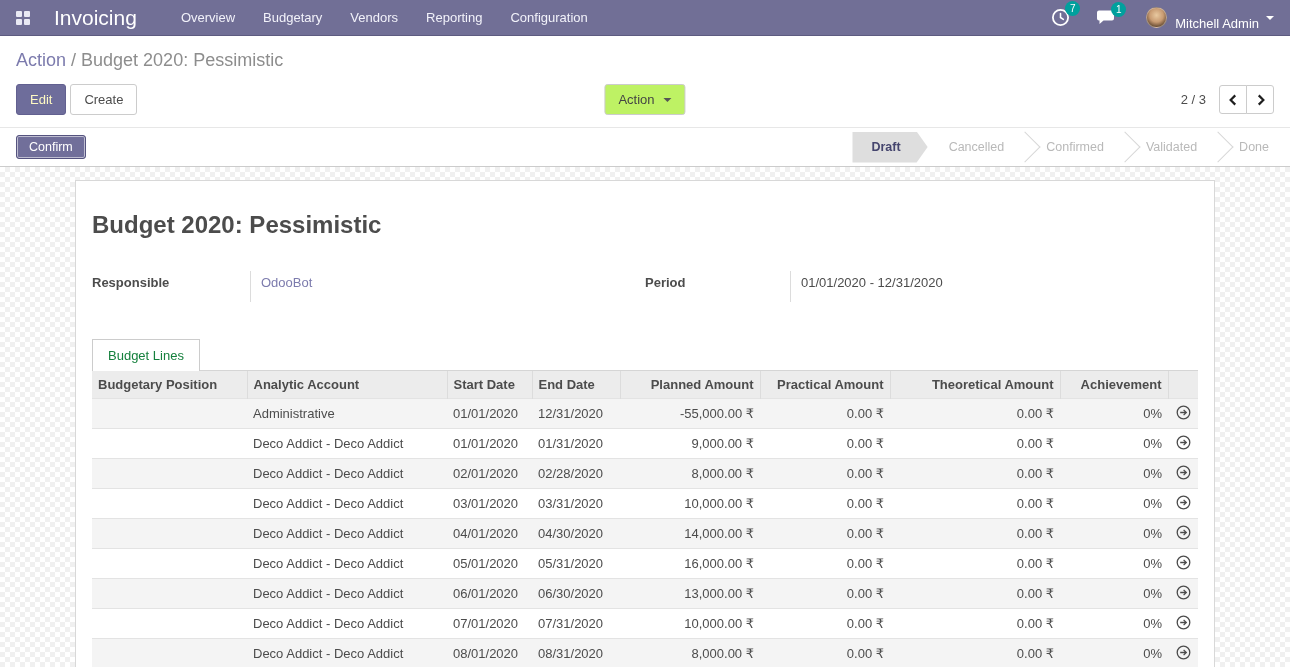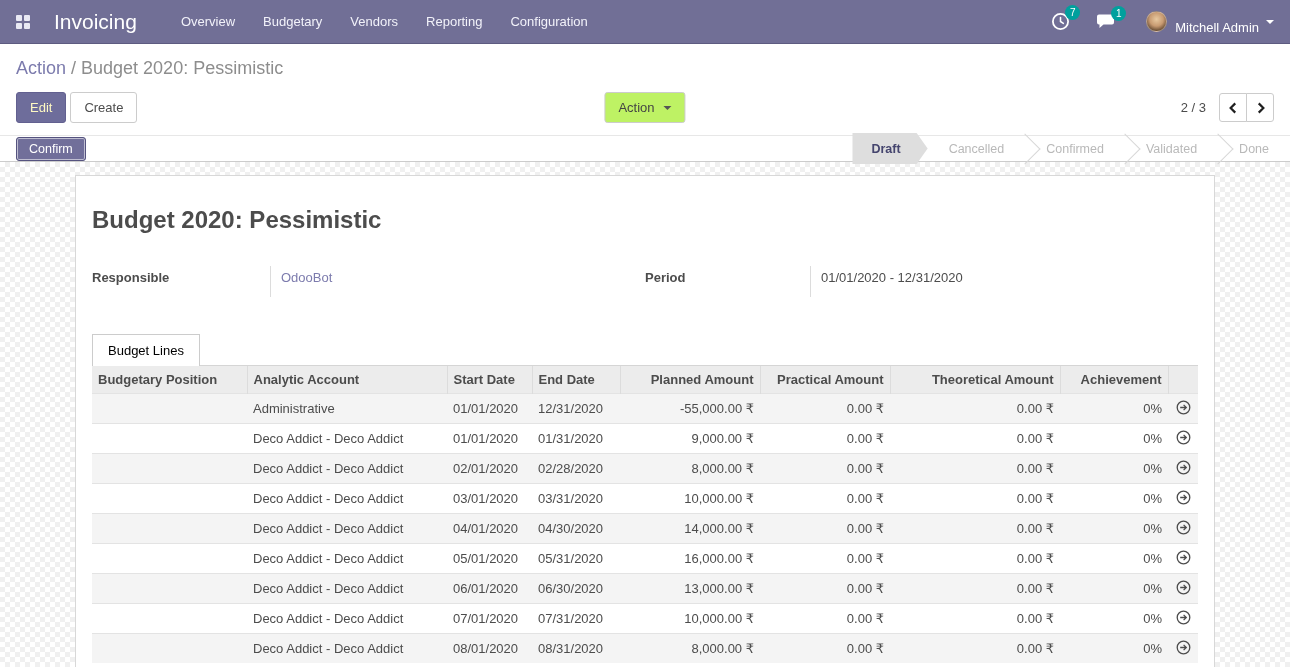--- a/index.html
+++ b/index.html
@@ -5,21 +5,21 @@
   * { box-sizing: border-box; }
   html,body { margin:0; padding:0; }
   body {
     width:1290px; height:667px; overflow:hidden;
     font-family:"Liberation Sans","DejaVu Sans",sans-serif;
     background:#fff; color:#4c4c4c;
   }
 
   
   .navbar {
-    height:44px; background:#716f96; border-bottom:1px solid #5d5b80;
+    height:36px; background:#716f96; border-bottom:1px solid #5d5b80;
     display:flex; align-items:center; color:#fff; padding-right:16px;
   }
   .apps-btn { width:46px; height:44px; display:flex; align-items:center; justify-content:center; cursor:pointer; }
   .apps-grid { display:grid; grid-template-columns:6px 6px; grid-gap:2px; }
   .apps-grid i { width:6px; height:6px; background:#e9e9f4; border-radius:1px; }
   .brand { font-size:21px; font-weight:400; margin:0 30px 0 8px; cursor:pointer; }
   .nav-menu { display:flex; height:44px; }
   .nav-item { padding:0 14px; line-height:44px; font-size:13px; color:#f2f2fa; cursor:pointer; white-space:nowrap; }
   .nav-right { margin-left:auto; display:flex; align-items:center; }
   .sys-icon { position:relative; margin-left:26px; cursor:pointer; display:flex; align-items:center; }
@@ -51,21 +51,21 @@
   .btn-action .caret { width:0; height:0; border-left:4px solid transparent; border-right:4px solid transparent; border-top:4px solid #555; margin-left:9px; }
   .pager { margin-left:auto; display:flex; align-items:center; }
   .pager-count { font-size:13px; color:#4c4c4c; margin-right:13px; }
   .pager-group { display:flex; }
   .pager-btn { width:28px; height:29px; background:#fff; border:1px solid #ccc; display:flex; align-items:center; justify-content:center; cursor:pointer; padding:0; }
   .pager-btn.prev { border-radius:3px 0 0 3px; }
   .pager-btn.next { border-radius:0 3px 3px 0; margin-left:-1px; }
 
   
   .statusbar {
-    height:27px; background:#fff; border-top:1px solid #e7e7e7; border-bottom:1px solid #ccc;
+    height:40px; background:#fff; border-top:1px solid #e7e7e7; border-bottom:1px solid #ccc;
     display:flex; align-items:center; padding-left:16px;
   }
   .btn-confirm {
     background:#716f9a; color:#fff; font-family:inherit; font-size:12.5px; padding:4px 12px;
     border:1px solid #55537f; border-radius:3px; cursor:pointer;
     box-shadow: inset 0 0 0 1px rgba(255,255,255,.55);
   }
   .pipeline { margin-left:auto; display:flex; align-items:stretch; height:31px; }
   .step { position:relative; display:flex; align-items:center; padding:0 21px; font-size:12.5px; color:#b9b9b9; cursor:pointer; white-space:nowrap; }
   .step + .step::before {
@@ -90,26 +90,26 @@
   }
   .sheet {
     width:1140px; height:560px; margin:0 auto; background:#fff;
     border:1px solid #d8d8d8; padding:24px 16px 20px;
   }
   .sheet-title { font-size:24px; font-weight:bold; color:#4c4c4c; margin:6px 0 32px; }
   .field-grid { display:grid; grid-template-columns:1fr 1fr; margin-bottom:36px; }
   .field { display:flex; align-items:flex-start; }
   .field-label { width:158px; font-size:13px; font-weight:bold; color:#4c4c4c; padding-top:4px; }
   .field.right .field-label { width:145px; }
-  .field-value { border-left:1px solid #dcdcdc; padding:4px 0 12px 10px; font-size:13px; color:#4c4c4c; flex:1;margin-left:20px; }
+  .field-value { border-left:1px solid #dcdcdc; padding:4px 0 12px 10px; font-size:13px; color:#4c4c4c; flex:1; }
   .o-link { color:#7c7bad; cursor:pointer; }
 
   
   .tab {
-    display:inline-block; padding:8px 15px; font-size:13px; color:#000000; background:#fff;
+    display:inline-block; padding:8px 15px; font-size:13px; color:#15803d; background:#fff;
     border:1px solid #ccc; border-bottom:none; cursor:pointer; position:relative; top:1px;
   }
   table.lines { width:100%; border-collapse:collapse; table-layout:fixed; font-size:13px; color:#4c4c4c; }
   table.lines th {
     background:#ececec; font-weight:bold; text-align:left; padding:6px 6px;
     border-left:1px solid #dcdcdc; border-top:1px solid #d5d5d5; white-space:nowrap; overflow:hidden;
   }
   table.lines th:first-child { border-left:none; }
   table.lines th.num { text-align:right; }
   table.lines td { padding:7px 6px; border-top:1px solid #e3e3e3; white-space:nowrap; overflow:hidden; cursor:pointer; }

